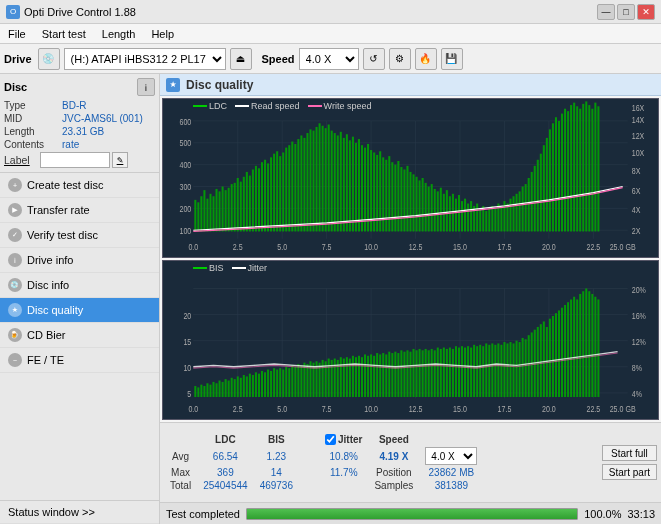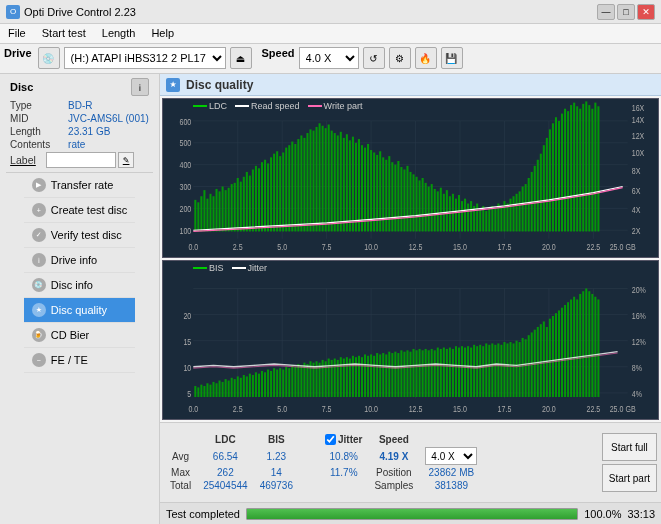--- a/index.html
+++ b/index.html
@@ -7,36 +7,36 @@
 
     
     .titlebar { background: #e8e8e8; display: flex; align-items: center; justify-content: space-between; padding: 4px 6px; border-bottom: 1px solid #ccc; height: 24px; }
     .titlebar-left { display: flex; align-items: center; gap: 4px; font-size: 11px; font-weight: 500; }
     .titlebar-icon { width: 14px; height: 14px; background: #4a90d9; border-radius: 2px; display: inline-flex; align-items: center; justify-content: center; color: white; font-size: 8px; }
     .titlebar-controls { display: flex; gap: 2px; }
     .titlebar-btn { width: 18px; height: 16px; background: #d0d0d0; border: 1px solid #aaa; border-radius: 2px; cursor: pointer; display: flex; align-items: center; justify-content: center; font-size: 9px; }
     .titlebar-btn.close { background: #e05050; color: white; }
 
     
-    .menubar { background: #f5f5f5; border-bottom: 1px solid #ccc; display: flex; padding: 2px 4px; height: 20px; gap: 8px; }
+    .menubar { background: #f5f5f5; border-bottom: 1px solid #ccc; display: flex; align-items: center; padding: 2px 4px; height: 20px; gap: 8px; }
     .menu-item { font-size: 11px; padding: 1px 4px; cursor: pointer; }
 
     
-    .toolbar { background: #f0f0f0; border-bottom: 1px solid #ccc; display: flex; padding: 3px 4px; height: 30px; gap: 4px; }
+    .toolbar { background: #f0f0f0; border-bottom: 1px solid #ccc; display: flex; align-items: center; padding: 3px 4px; height: 30px; gap: 4px; }
     .toolbar-label { font-size: 11px; font-weight: bold; margin-right: 2px; }
     .drive-select { height: 22px; font-size: 11px; border: 1px solid #aaa; background: white; padding: 0 2px; min-width: 160px; }
     .toolbar-icon-btn { width: 22px; height: 22px; background: #e8e8e8; border: 1px solid #aaa; border-radius: 2px; cursor: pointer; display: flex; align-items: center; justify-content: center; font-size: 10px; }
     .speed-label { font-size: 11px; font-weight: bold; margin-left: 6px; }
     .speed-select { height: 22px; font-size: 11px; border: 1px solid #aaa; background: white; padding: 0 2px; width: 60px; }
 
     
     .main { display: flex; height: calc(524px - 24px - 20px - 30px); }
 
     
-    .sidebar { width: 160px; background: #e8e8e8; border-right: 1px solid #ccc; display: flex; flex-direction: column; flex-shrink: 0; align-items: center; }
+    .sidebar { width: 160px; background: #e8e8e8; border-right: 1px solid #ccc; display: flex; flex-direction: column; flex-shrink: 0; }
     .disc-section { padding: 4px; border-bottom: 1px solid #ccc; }
     .disc-header { display: flex; align-items: center; justify-content: space-between; margin-bottom: 4px; }
     .disc-header-label { font-size: 11px; font-weight: bold; }
     .disc-icon-btn { width: 18px; height: 18px; background: #d0d0d0; border: 1px solid #aaa; border-radius: 2px; cursor: pointer; display: flex; align-items: center; justify-content: center; font-size: 9px; }
     .disc-row { display: flex; margin-bottom: 2px; font-size: 10px; }
     .disc-row-label { color: #333; width: 58px; flex-shrink: 0; }
     .disc-row-value { color: #1a5fb4; font-weight: 500; }
     .disc-row-value.blue { color: #1a5fb4; }
     .label-input-row { display: flex; align-items: center; gap: 2px; margin-top: 2px; text-decoration: underline; }
     .label-text { font-size: 10.5px; color: #333; width: 34px; }
@@ -69,30 +69,30 @@
     .legend-item { display: flex; align-items: center; gap: 2px; color: #ccc; }
     .legend-dot { width: 14px; height: 2px; }
     .chart-svg { position: absolute; top: 0; left: 0; width: 100%; height: 100%; }
 
     
     .stats-row { background: #e8e8e8; border-top: 1px solid #ccc; padding: 2px 4px; display: flex; align-items: center; gap: 4px; height: 80px; flex-shrink: 0; }
     .stats-table { font-size: 10px; border-collapse: collapse; }
     .stats-table th { color: #333; font-weight: bold; padding: 1px 6px; text-align: center; }
     .stats-table td { color: #1a5fb4; padding: 1px 6px; text-align: center; }
     .speed-select-sm { height: 18px; font-size: 10px; border: 1px solid #aaa; background: white; padding: 0 1px; width: 52px; }
-    .btn-start { height: 28px; font-size: 10px; background: #f0f0f0; border: 1px solid #aaa; padding: 0 6px; cursor: pointer; }
+    .btn-start { height: 16px; font-size: 10px; background: #f0f0f0; border: 1px solid #aaa; padding: 0 6px; cursor: pointer; }
     .btns-col { display: flex; flex-direction: column; gap: 3px; margin-left: auto; }
   </style>
 </head>
 <body>
 
 <div class="titlebar">
   <div class="titlebar-left">
     <div class="titlebar-icon">O</div>
-    <span>Opti Drive Control 2.23</span>
+    <span>Opti Drive Control 1.88</span>
   </div>
   <div class="titlebar-controls">
     <div class="titlebar-btn">—</div>
     <div class="titlebar-btn">□</div>
     <div class="titlebar-btn close">✕</div>
   </div>
 </div>
 
 <div class="menubar">
   <span class="menu-item">File</span>
@@ -145,26 +145,26 @@
       </div>
       <div class="label-input-row">
         <span class="label-text">Label</span>
         <input class="label-input" type="text" style="">
         <div class="label-btn">✎</div>
       </div>
     </div>
 
     <div>
       <div class="nav-item">
+        <div class="nav-icon">+</div>
+        <span>Create test disc</span>
+      </div>
+      <div class="nav-item">
         <div class="nav-icon">▶</div>
         <span>Transfer rate</span>
-      </div>
-      <div class="nav-item">
-        <div class="nav-icon">+</div>
-        <span>Create test disc</span>
       </div>
       <div class="nav-item">
         <div class="nav-icon">✓</div>
         <span>Verify test disc</span>
       </div>
       <div class="nav-item">
         <div class="nav-icon">ℹ</div>
         <span>Drive info</span>
       </div>
       <div class="nav-item">
@@ -178,20 +178,25 @@
       <div class="nav-item">
         <div class="nav-icon">🍺</div>
         <span>CD Bier</span>
       </div>
       <div class="nav-item">
         <div class="nav-icon">~</div>
         <span>FE / TE</span>
       </div>
     </div>
 
+    <div style="margin-top:auto; border-top:1px solid #ccc;">
+      <div class="nav-item">
+        <span>Status window &gt;&gt;</span>
+      </div>
+    </div>
   </div>
 
   <div class="content">
 
     <div class="dq-header">
       <div class="dq-icon">★</div>
       <span class="dq-title">Disc quality</span>
     </div>
 
     <div class="charts-container">
@@ -201,21 +206,21 @@
           <div class="legend-item">
               <div class="legend-dot" style="background:#00cc00;"></div>
               <span>LDC</span>
             </div>
           <div class="legend-item">
               <div class="legend-dot" style="background:#ffffff;"></div>
               <span>Read speed</span>
             </div>
           <div class="legend-item">
               <div class="legend-dot" style="background:#ff69b4;"></div>
-              <span>Write part</span>
+              <span>Write speed</span>
             </div>
         </div>
         <svg class="chart-svg" viewBox="0 0 490 130" preserveAspectRatio="none">
 
           <rect width="490" height="130" fill="#1a2a3a"></rect>
 
           <line x1="30" y1="108" x2="460" y2="108" stroke="#2a3a4a" stroke-width="0.5"></line>
           <line x1="30" y1="90" x2="460" y2="90" stroke="#2a3a4a" stroke-width="0.5"></line>
           <line x1="30" y1="72" x2="460" y2="72" stroke="#2a3a4a" stroke-width="0.5"></line>
           <line x1="30" y1="54" x2="460" y2="54" stroke="#2a3a4a" stroke-width="0.5"></line>
@@ -627,21 +632,21 @@
             <td>10.8%</td>
             <td style="color:#1a5fb4;font-weight:bold;">4.19 X</td>
             <td>
               <select class="speed-select-sm">
                 <option>4.0 X</option>
               </select>
             </td>
           </tr>
           <tr>
             <td style="color:#333;">Max</td>
-            <td>262</td>
+            <td>369</td>
             <td>14</td>
             <td></td>
             <td>11.7%</td>
             <td style="color:#333;">Position</td>
             <td>23862 MB</td>
           </tr>
           <tr>
             <td style="color:#333;">Total</td>
             <td>25404544</td>
             <td>469736</td>

